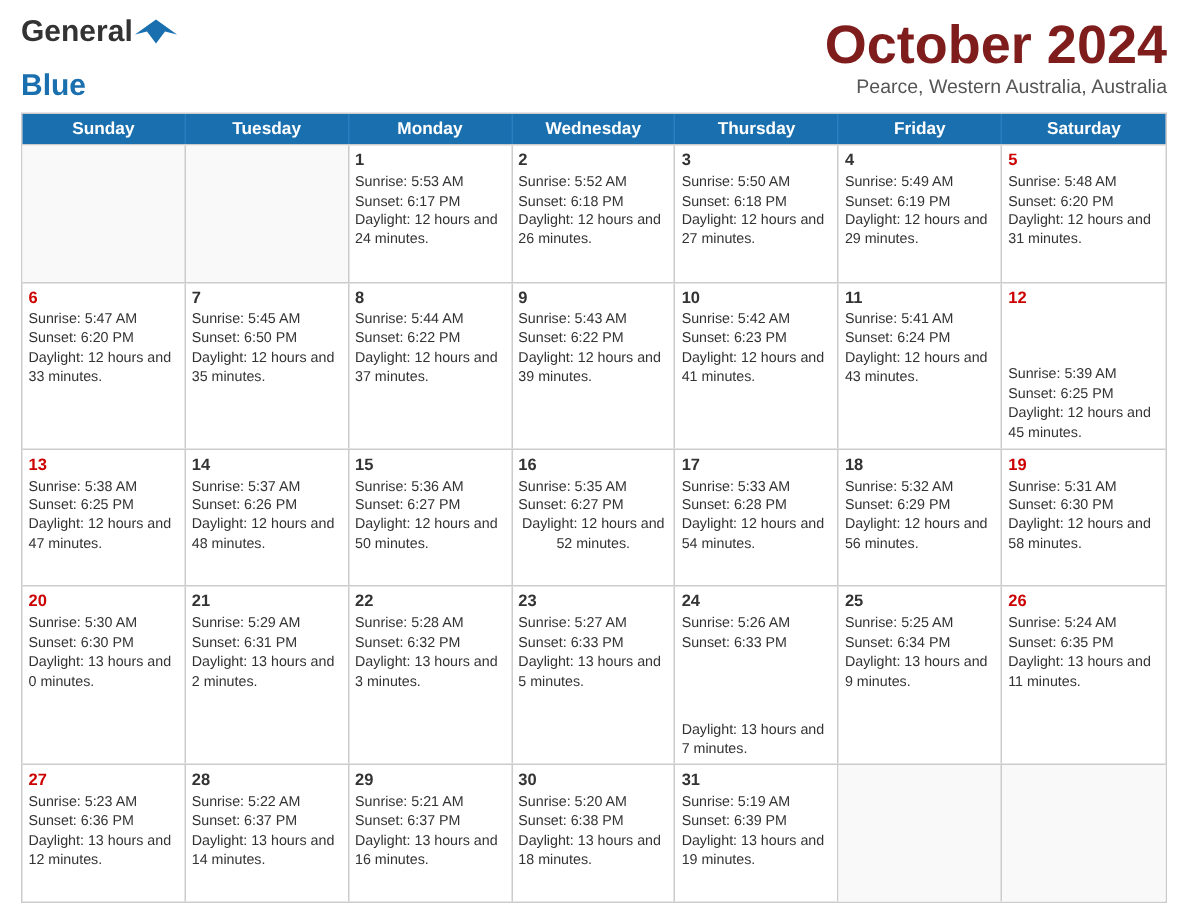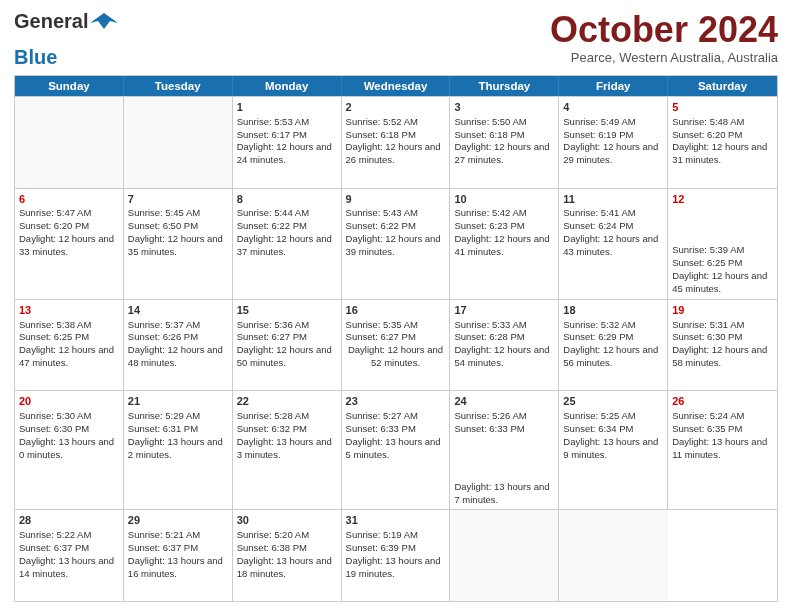--- a/index.html
+++ b/index.html
@@ -289,20 +289,26 @@
           </div>
           <div class="cal-cell">
             <span class="day-num sat">26</span>
             <span style="display: block;">Sunrise: 5:24 AM</span>
             <span style="display: block;">Sunset: 6:35 PM</span>
             <span style="display: block;">Daylight: 13 hours and 11 minutes.</span>
           </div>
         </div>
         <div class="cal-week">
           <div class="cal-cell">
+            <span class="day-num sun">27</span>
+            <span style="display: block;">Sunrise: 5:23 AM</span>
+            <span style="display: block;">Sunset: 6:36 PM</span>
+            <span style="display: block;">Daylight: 13 hours and 12 minutes.</span>
+          </div>
+          <div class="cal-cell">
             <span class="day-num">28</span>
             <span style="display: block;">Sunrise: 5:22 AM</span>
             <span style="display: block;">Sunset: 6:37 PM</span>
             <span style="display: block;">Daylight: 13 hours and 14 minutes.</span>
           </div>
           <div class="cal-cell">
             <span class="day-num">29</span>
             <span style="display: block;">Sunrise: 5:21 AM</span>
             <span style="display: block;">Sunset: 6:37 PM</span>
             <span style="display: block;">Daylight: 13 hours and 16 minutes.</span>

